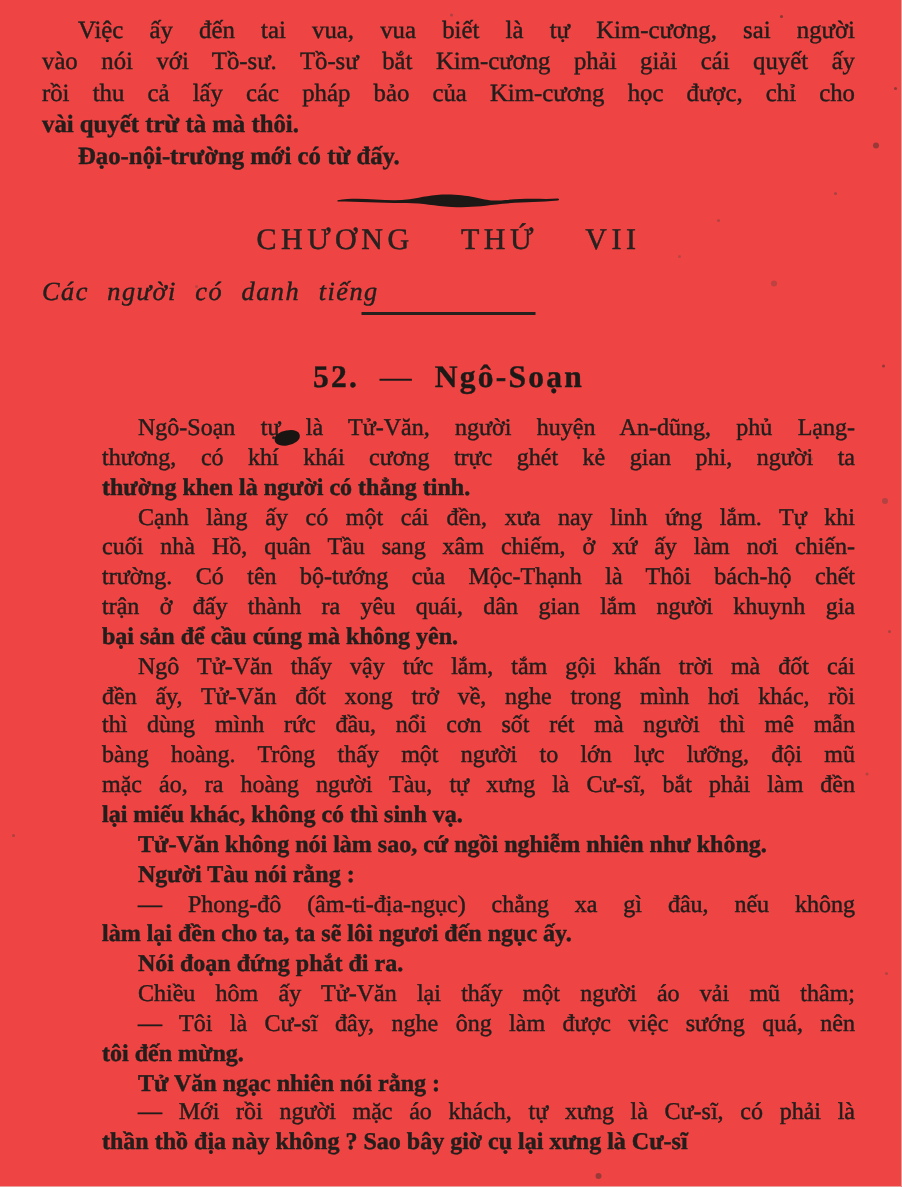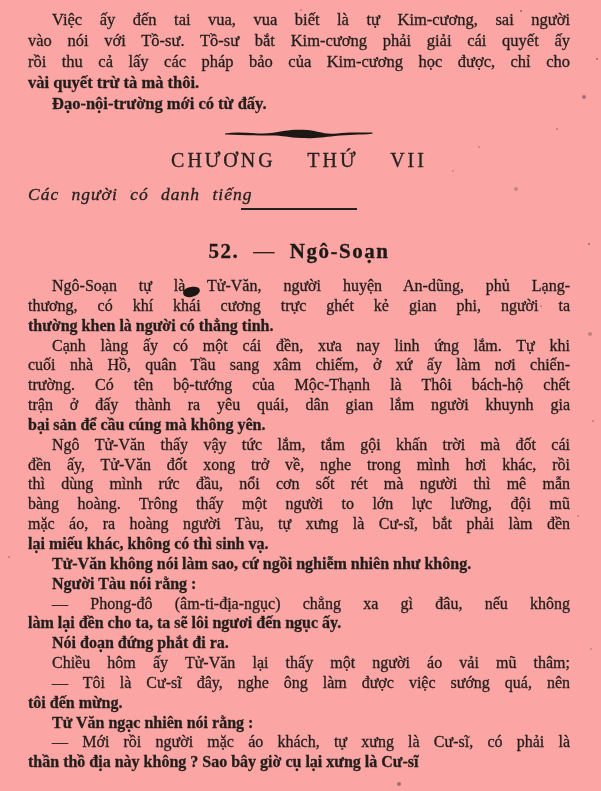--- a/index.html
+++ b/index.html
@@ -2,40 +2,40 @@
 <html><head>
 <meta charset="utf-8">
 <style>
   html,body { margin:0; padding:0; background:#e8e6e2; }
   .page {
     position: relative;
     width: 601px;
     height: 791px;
     margin: 0 auto;
     box-sizing: border-box;
-    background: #fca5a5;
+    background: #ef4444;
     color: #211e1b;
     font-family: "Liberation Serif", "DejaVu Serif", serif;
     padding: 9px 31px 0 28px;
     overflow: hidden;
     -webkit-text-stroke: 0.3px #211e1b;
   }
   
   .paragraph { margin:0; }
   .line {
     text-align: justify;
     text-align-last: justify;
     white-space: normal;
   }
   .line.last { text-align-last: left; font-weight: bold; }
   .line.first { text-indent: 24px; }
   .intro-block .line { font-size: 16.5px; line-height: 21px; }
   .body-block  .line { font-size: 16px;   line-height: 19.85px; }
   .intro-block { margin-top: 0; }
-  .body-block  { margin-top: 12px; }
+  .body-block  { margin-top: 12px; margin-left: 40px; }
   
   .divider-wrap { margin-top: 12px; text-align: center; height: 13px; }
   .divider-wrap svg { display:inline-block; vertical-align: top; }
   .chapter-title {
     margin-top: 10px;
     text-align: center;
     font-size: 20px;
     line-height: 22px;
     letter-spacing: 3px;
     word-spacing: 24px;

